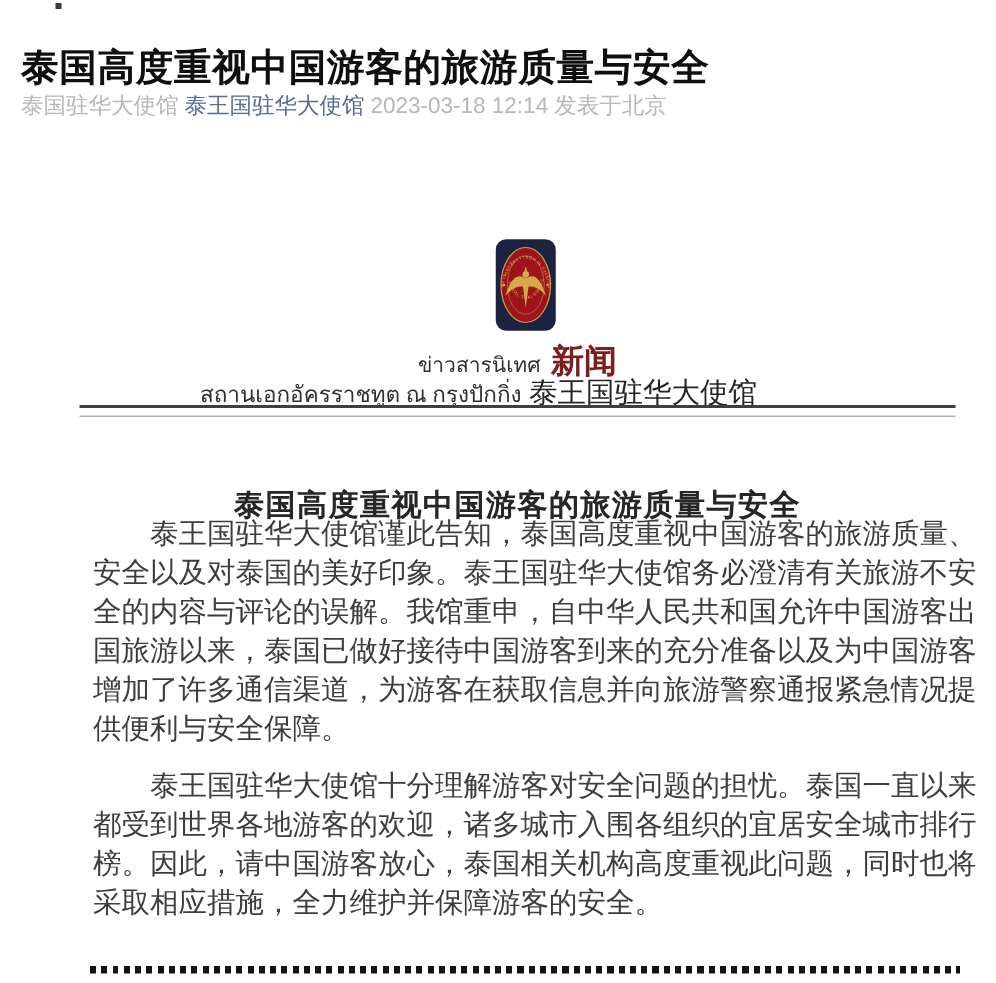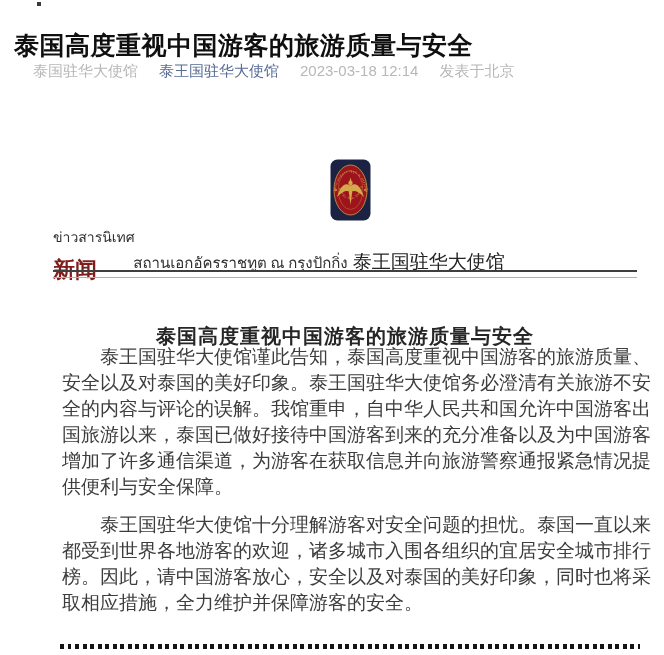--- a/index.html
+++ b/index.html
@@ -7,30 +7,30 @@
     width:664px;height:655px;position:relative;overflow:hidden;
     font-family:"Liberation Sans","DejaVu Sans",sans-serif;
   }
   .artifact-dot{position:absolute;left:37px;top:2px;width:4px;height:4px;background:#3a3a3a;}
   .article-title{
     position:absolute;left:14px;top:11px;width:630px;
     font-size:25px;font-weight:700;color:#0f0f0f;letter-spacing:0.5px;line-height:34px;
   }
   .meta-row{
     position:absolute;left:14px;top:61px;width:630px;
-    font-size:15px;line-height:20px;display:flex;gap:21px;align-items:baseline;white-space:nowrap;margin-left:19px;
+    font-size:15px;line-height:20px;display:flex;gap:4px;align-items:baseline;white-space:nowrap;
   }
   .meta-gray{color:#b7b7b7;}
   .meta-link{color:#576b95;cursor:pointer;}
   
   .doc-serif{font-family:"Liberation Serif","DejaVu Serif",serif;}
   .emblem{position:absolute;left:330px;top:159px;width:41px;height:62px;}
   .letterhead-line1{
     position:absolute;left:53px;top:226px;width:584px;
-    display:flex;justify-content:center;align-items:baseline;gap:7px;color:#2f2f2f;flex-direction:column;
+    display:flex;justify-content:center;align-items:baseline;gap:7px;color:#2f2f2f;
   }
   .letterhead-line1 .thai{font-size:14px;}
   .letterhead-line1 .cn{font-size:22px;font-weight:700;color:#7f1d1d;}
   .letterhead-line2{
     position:absolute;left:53px;top:249px;width:584px;
     display:flex;justify-content:center;align-items:baseline;gap:5px;color:#2f2f2f;
     transform:translateX(-26px);white-space:nowrap;
   }
   .letterhead-line2 .thai{font-size:15px;}
   .letterhead-line2 .cn{font-size:19px;color:#242424;}
@@ -100,17 +100,17 @@
     <span class="cn">泰王国驻华大使馆</span>
   </div>
 
   <div class="rule-thick"></div>
   <div class="rule-thin"></div>
 
   <div class="doc-title doc-serif">泰国高度重视中国游客的旅游质量与安全</div>
 
   <div class="doc-body doc-serif">
     <p>泰王国驻华大使馆谨此告知，泰国高度重视中国游客的旅游质量、安全以及对泰国的美好印象。泰王国驻华大使馆务必澄清有关旅游不安全的内容与评论的误解。我馆重申，自中华人民共和国允许中国游客出国旅游以来，泰国已做好接待中国游客到来的充分准备以及为中国游客增加了许多通信渠道，为游客在获取信息并向旅游警察通报紧急情况提供便利与安全保障。</p>
-    <p>泰王国驻华大使馆十分理解游客对安全问题的担忧。泰国一直以来都受到世界各地游客的欢迎，诸多城市入围各组织的宜居安全城市排行榜。因此，请中国游客放心，安全以及对泰国的美好印象，同时也将采取相应措施，全力维护并保障游客的安全。</p>
+    <p>泰王国驻华大使馆十分理解游客对安全问题的担忧。泰国一直以来都受到世界各地游客的欢迎，诸多城市入围各组织的宜居安全城市排行榜。因此，请中国游客放心，泰国相关机构高度重视此问题，同时也将采取相应措施，全力维护并保障游客的安全。</p>
   </div>
 
   <div class="dotted-line"></div>
 </div>
 
 </body></html>

